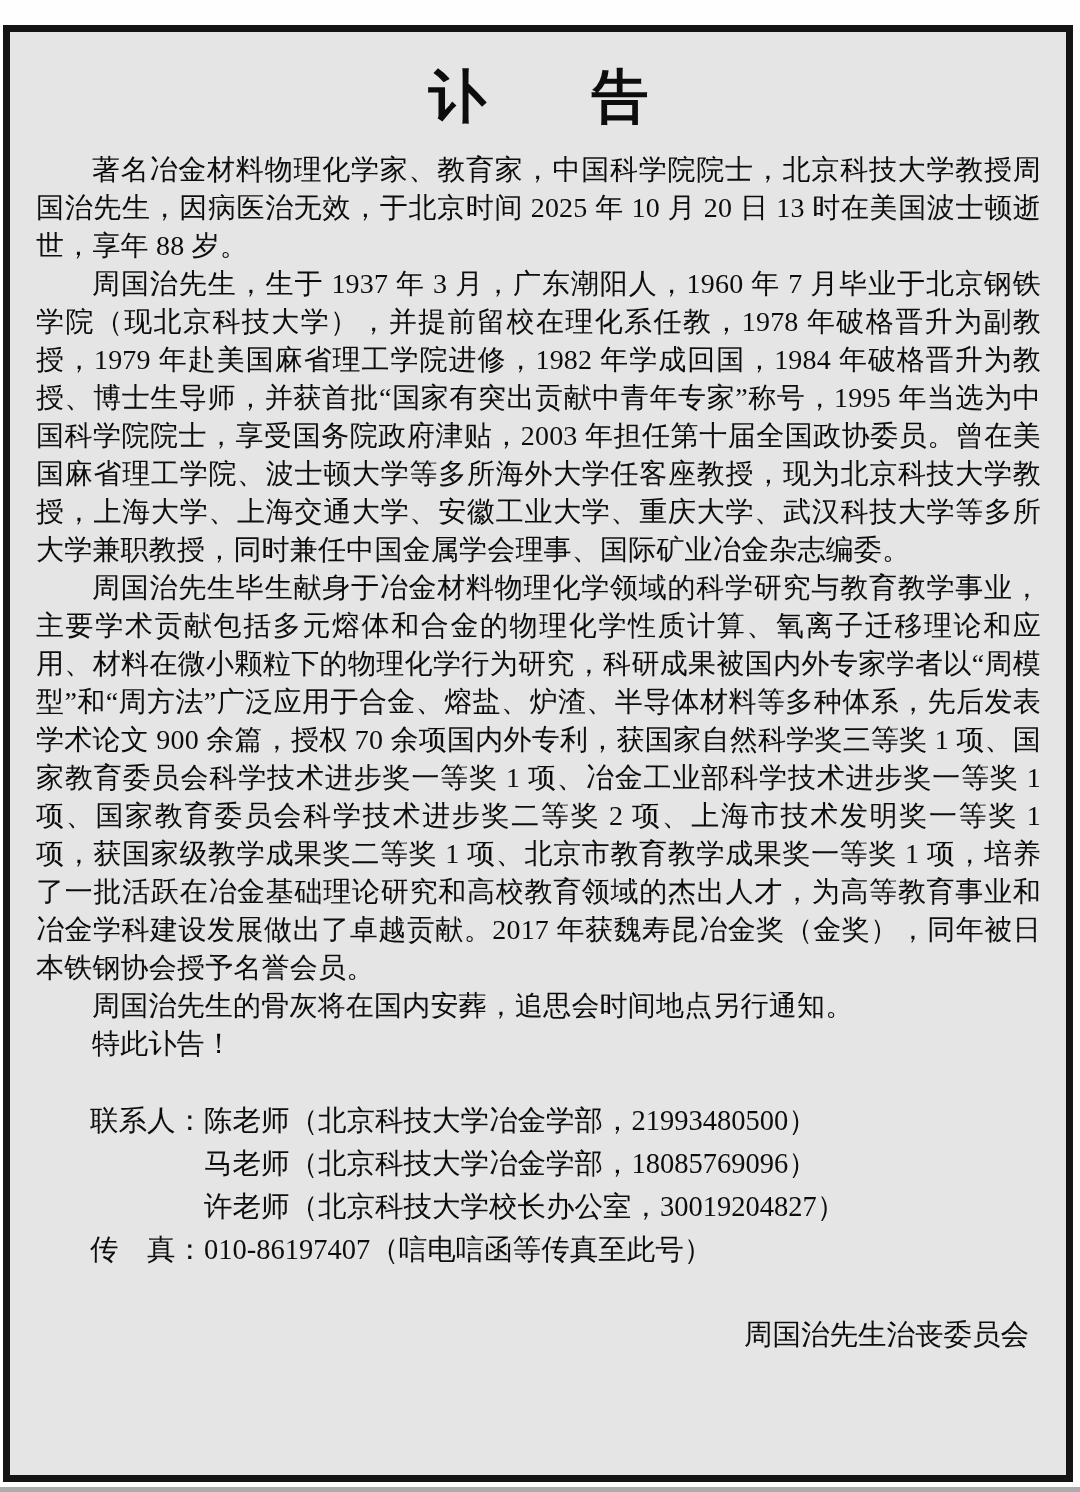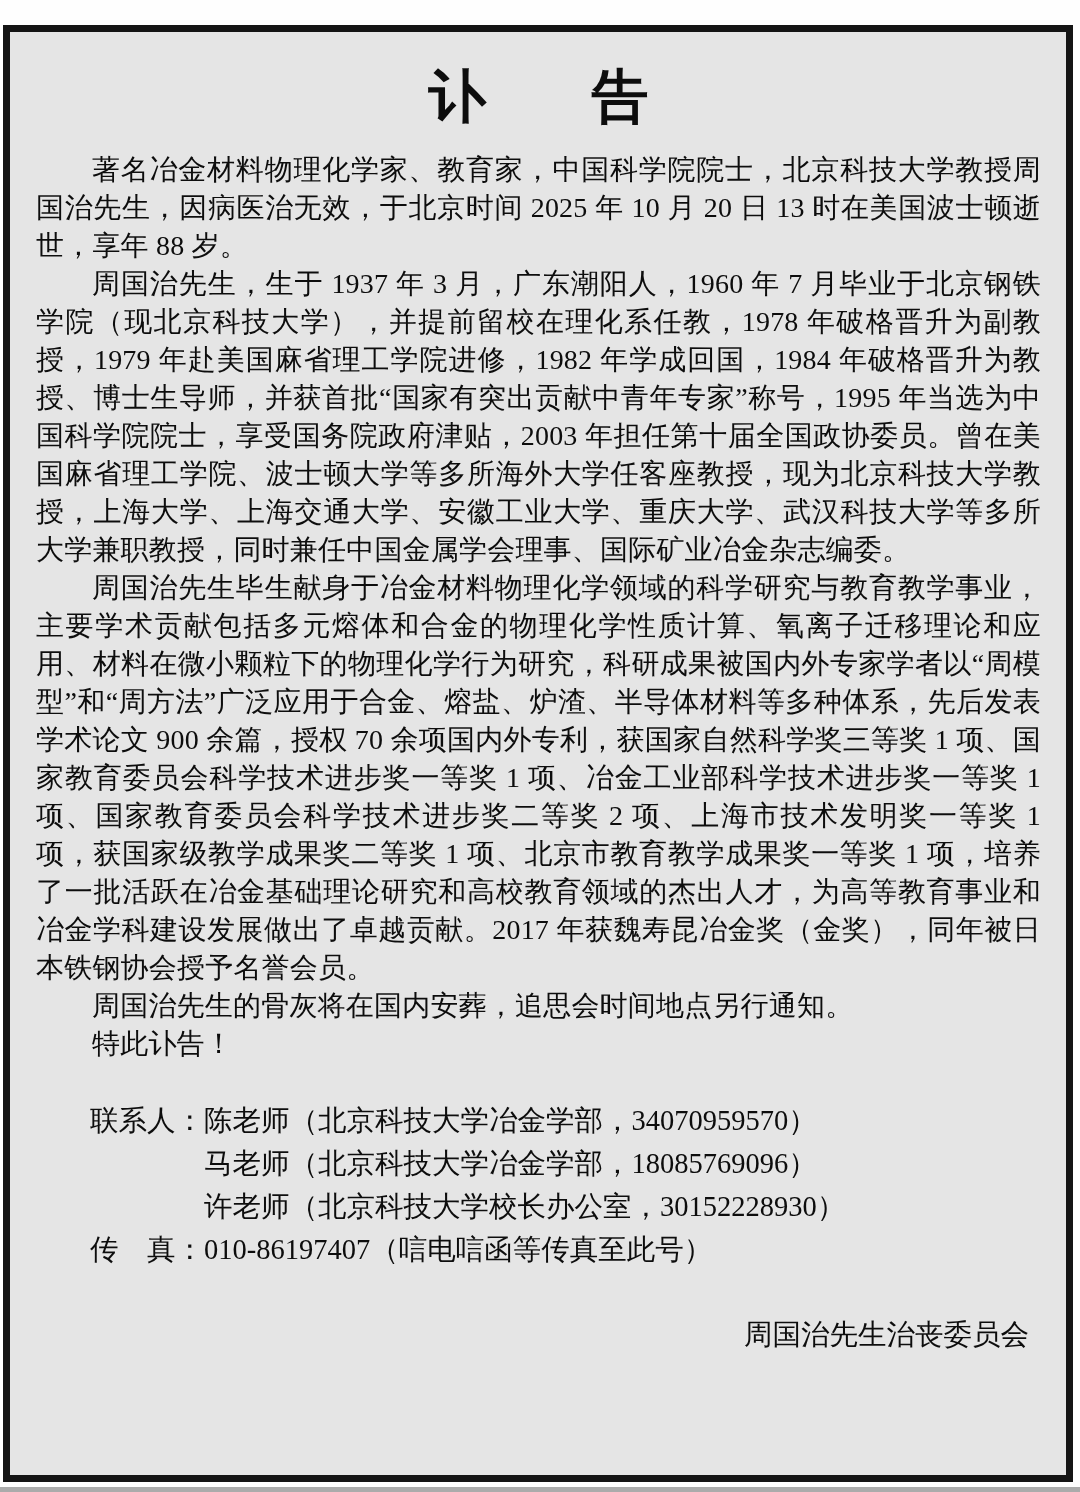--- a/index.html
+++ b/index.html
@@ -86,23 +86,23 @@
 
     <h1 class="doc-title"><span>讣</span><span class="title-gap"></span><span>告</span></h1>
 
     <p class="body-para">著名冶金材料物理化学家、教育家，中国科学院院士，北京科技大学教授周国治先生，因病医治无效，于北京时间 2025 年 10 月 20 日 13 时在美国波士顿逝世，享年 88 岁。</p>
     <p class="body-para">周国治先生，生于 1937 年 3 月，广东潮阳人，1960 年 7 月毕业于北京钢铁学院（现北京科技大学），并提前留校在理化系任教，1978 年破格晋升为副教授，1979 年赴美国麻省理工学院进修，1982 年学成回国，1984 年破格晋升为教授、博士生导师，并获首批“国家有突出贡献中青年专家”称号，1995 年当选为中国科学院院士，享受国务院政府津贴，2003 年担任第十届全国政协委员。曾在美国麻省理工学院、波士顿大学等多所海外大学任客座教授，现为北京科技大学教授，上海大学、上海交通大学、安徽工业大学、重庆大学、武汉科技大学等多所大学兼职教授，同时兼任中国金属学会理事、国际矿业冶金杂志编委。</p>
     <p class="body-para">周国治先生毕生献身于冶金材料物理化学领域的科学研究与教育教学事业，主要学术贡献包括多元熔体和合金的物理化学性质计算、氧离子迁移理论和应用、材料在微小颗粒下的物理化学行为研究，科研成果被国内外专家学者以“周模型”和“周方法”广泛应用于合金、熔盐、炉渣、半导体材料等多种体系，先后发表学术论文 900 余篇，授权 70 余项国内外专利，获国家自然科学奖三等奖 1 项、国家教育委员会科学技术进步奖一等奖 1 项、冶金工业部科学技术进步奖一等奖 1 项、国家教育委员会科学技术进步奖二等奖 2 项、上海市技术发明奖一等奖 1 项，获国家级教学成果奖二等奖 1 项、北京市教育教学成果奖一等奖 1 项，培养了一批活跃在冶金基础理论研究和高校教育领域的杰出人才，为高等教育事业和冶金学科建设发展做出了卓越贡献。2017 年获魏寿昆冶金奖（金奖），同年被日本铁钢协会授予名誉会员。</p>
     <p class="body-para">周国治先生的骨灰将在国内安葬，追思会时间地点另行通知。</p>
     <p class="body-para">特此讣告！</p>
 
     <div class="contact-block">
-      <div class="contact-row"><span class="contact-label">联系人：</span><span>陈老师（北京科技大学冶金学部，34070959570）</span></div>
+      <div class="contact-row"><span class="contact-label">联系人：</span><span>陈老师（北京科技大学冶金学部，21993480500）</span></div>
       <div class="contact-row"><span class="contact-label"></span><span>马老师（北京科技大学冶金学部，18085769096）</span></div>
-      <div class="contact-row"><span class="contact-label"></span><span>许老师（北京科技大学校长办公室，30152228930）</span></div>
+      <div class="contact-row"><span class="contact-label"></span><span>许老师（北京科技大学校长办公室，30019204827）</span></div>
       <div class="contact-row"><span class="contact-label">传　真：</span><span>010-86197407（唁电唁函等传真至此号）</span></div>
     </div>
 
     <div class="signature-block">
       <div>周国治先生治丧委员会</div>
 
     </div>
 
   </div>
   <div class="bottom-edge"></div>

